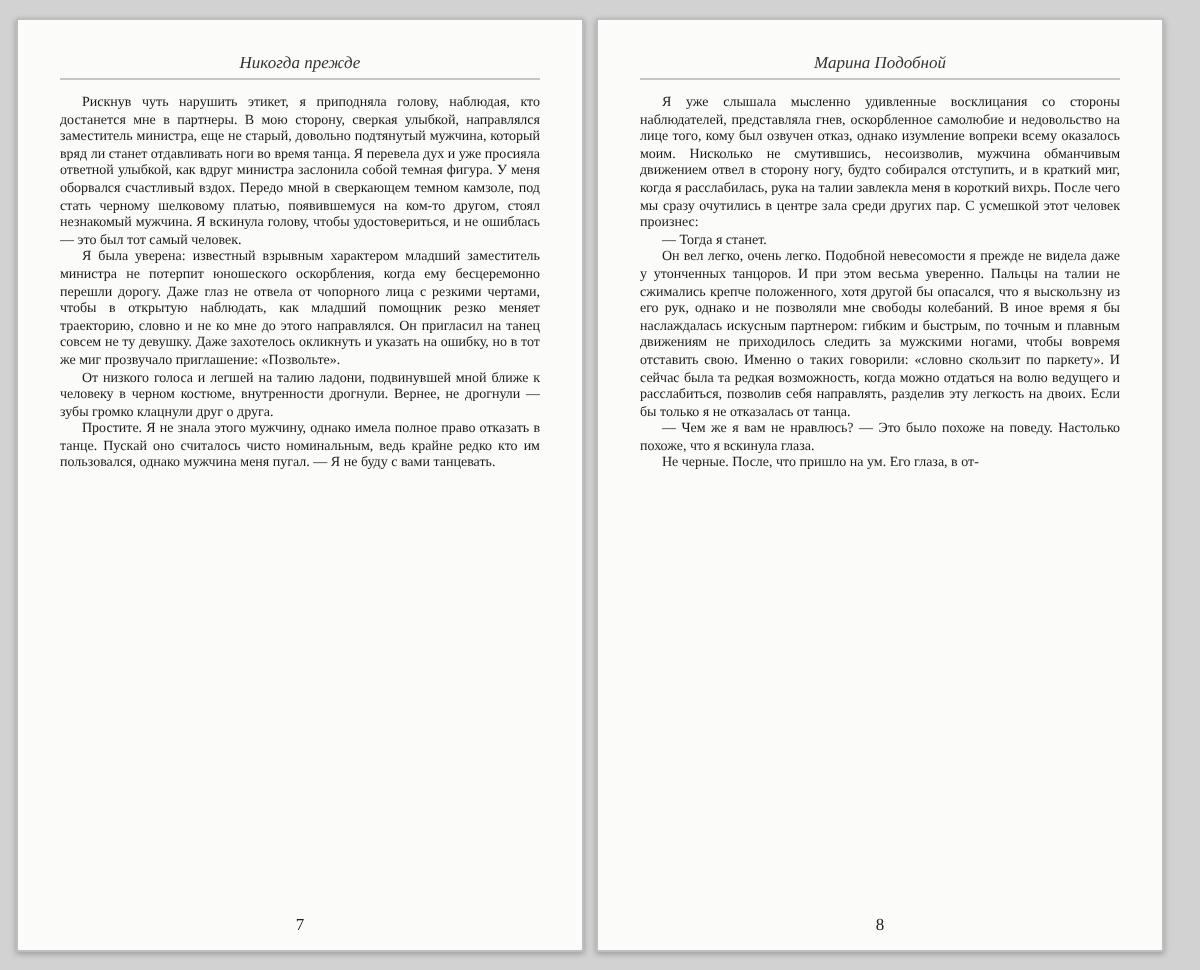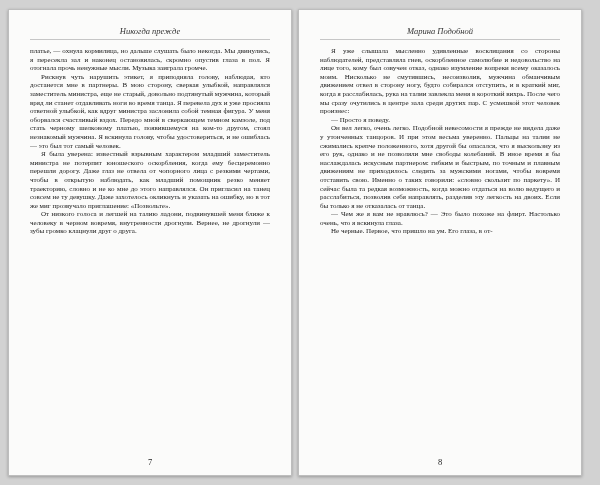--- a/index.html
+++ b/index.html
@@ -65,33 +65,33 @@
   }
 </style>
 </head>
 <body>
 
 <div class="spread">
 
   <div class="page">
     <div class="page-header">Никогда прежде</div>
     <div class="page-body">
-        <p class="no-indent">платье, — охнула кормилица, но дальше слушать было некогда. Мы двинулись, я пересекла зал и наконец остановилась, скромно опустив глаза в пол. Я отогнала прочь ненужные мысли. Музыка заиграла громче.</p>
         <p>Рискнув чуть нарушить этикет, я приподняла голову, наблюдая, кто достанется мне в партнеры. В мою сторону, сверкая улыбкой, направлялся заместитель министра, еще не старый, довольно подтянутый мужчина, который вряд ли станет отдавливать ноги во время танца. Я перевела дух и уже просияла ответной улыбкой, как вдруг министра заслонила собой темная фигура. У меня оборвался счастливый вздох. Передо мной в сверкающем темном камзоле, под стать черному шелковому платью, появившемуся на ком-то другом, стоял незнакомый мужчина. Я вскинула голову, чтобы удостовериться, и не ошиблась — это был тот самый человек.</p>
         <p>Я была уверена: известный взрывным характером младший заместитель министра не потерпит юношеского оскорбления, когда ему бесцеремонно перешли дорогу. Даже глаз не отвела от чопорного лица с резкими чертами, чтобы в открытую наблюдать, как младший помощник резко меняет траекторию, словно и не ко мне до этого направлялся. Он пригласил на танец совсем не ту девушку. Даже захотелось окликнуть и указать на ошибку, но в тот же миг прозвучало приглашение: «Позвольте».</p>
-        <p>От низкого голоса и легшей на талию ладони, подвинувшей меня ближе к человеку в черном вовремя, внутренности дрогнули. Вернее, не дрогнули — зубы громко клацнули друг о друга.</p>
+        <p>От низкого голоса и легшей на талию ладони, подвинувшей мной ближе к человеку в черном костюме, внутренности дрогнули. Вернее, не дрогнули — зубы громко клацнули друг о друга.</p>
+        <p>Простите. Я не знала этого мужчину, однако имела полное право отказать в танце. Пускай оно считалось чисто номинальным, ведь крайне редко кто им пользовался, однако мужчина меня пугал. — Я не буду с вами танцевать.</p>
       </div>
     <div class="page-number">7</div>
   </div>
 
   <div class="page">
     <div class="page-header">Марина Подобной</div>
     <div class="page-body">
         <p>Я уже слышала мысленно удивленные восклицания со стороны наблюдателей, представляла гнев, оскорбленное самолюбие и недовольство на лице того, кому был озвучен отказ, однако изумление вопреки всему оказалось моим. Нисколько не смутившись, несоизволив, мужчина обманчивым движением отвел в сторону ногу, будто собирался отступить, и в краткий миг, когда я расслабилась, рука на талии завлекла меня в короткий вихрь. После чего мы сразу очутились в центре зала среди других пар. С усмешкой этот человек произнес:</p>
-        <p>— Просто я поведу.</p>
+        <p>— Тогда я станет.</p>
         <p>Он вел легко, очень легко. Подобной невесомости я прежде не видела даже у утонченных танцоров. И при этом весьма уверенно. Пальцы на талии не сжимались крепче положенного, хотя другой бы опасался, что я выскользну из его рук, однако и не позволяли мне свободы колебаний. В иное время я бы наслаждалась искусным партнером: гибким и быстрым, по точным и плавным движениям не приходилось следить за мужскими ногами, чтобы вовремя отставить свою. Именно о таких говорили: «словно скользит по паркету». И сейчас была та редкая возможность, когда можно отдаться на волю ведущего и расслабиться, позволив себя направлять, разделив эту легкость на двоих. Если бы только я не отказалась от танца.</p>
-        <p>— Чем же я вам не нравлюсь? — Это было похоже на флирт. Настолько очень, что я вскинула глаза.</p>
-        <p>Не черные. Первое, что пришло на ум. Его глаза, в от-</p>
+        <p>— Чем же я вам не нравлюсь? — Это было похоже на поведу. Настолько похоже, что я вскинула глаза.</p>
+        <p>Не черные. После, что пришло на ум. Его глаза, в от-</p>
       </div>
     <div class="page-number">8</div>
   </div>
 
 </div>
 
 </body></html>

